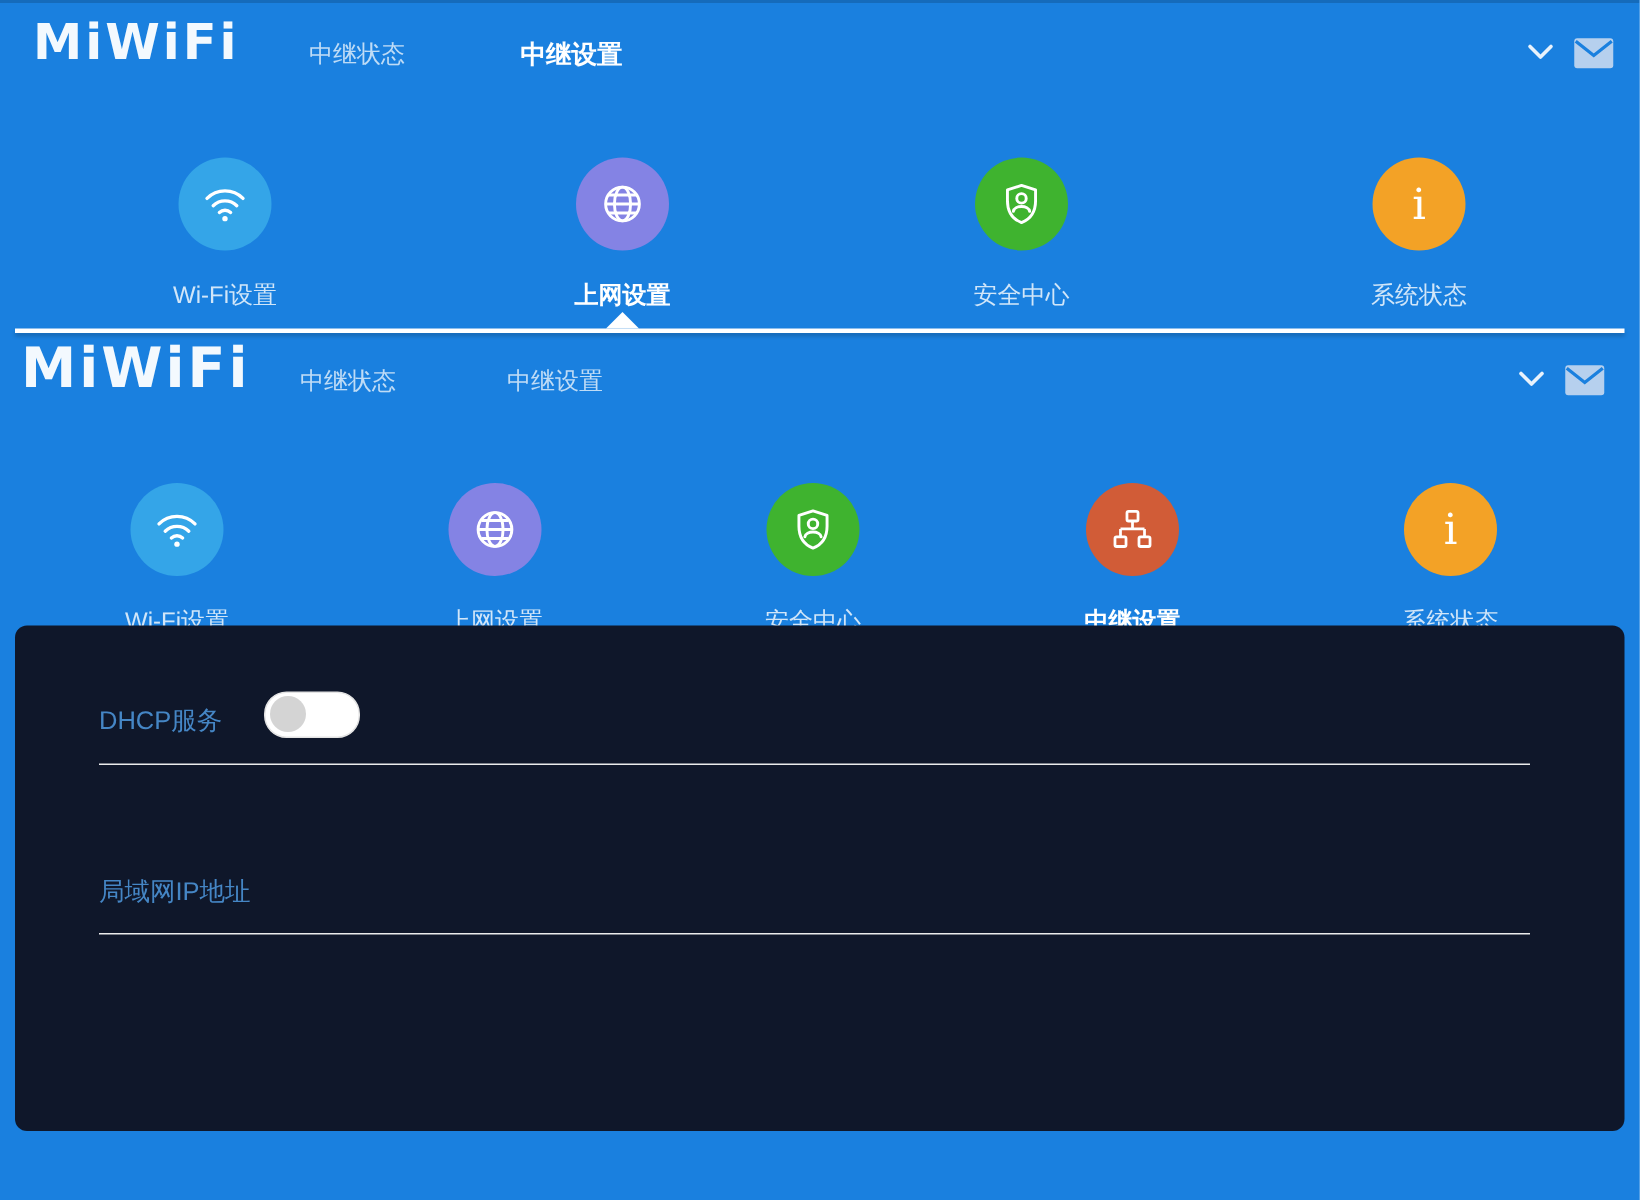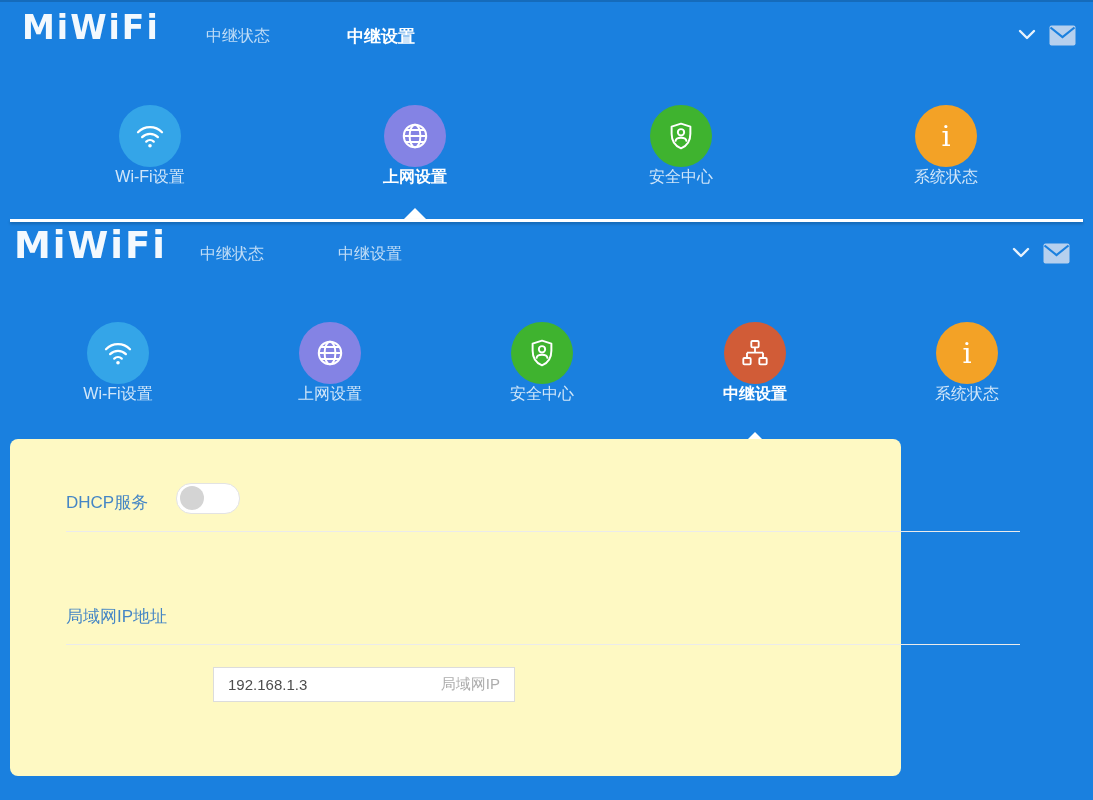--- a/index.html
+++ b/index.html
@@ -31,43 +31,43 @@
   }
   .nav-tab.active{color:#ffffff;font-weight:bold;font-size:17px;}
   .hdr-icon{position:absolute;cursor:pointer;}
   
   .icon-item{position:absolute;width:160px;text-align:center;cursor:pointer;}
   .icon-circle{
     width:62px;height:62px;border-radius:50%;
     margin:0 auto;display:flex;align-items:center;justify-content:center;
   }
   .icon-label{
-    margin-top:0;
+    margin-top:20px;
     color:rgba(255,255,255,0.8);
     font-size:16px;
   }
   .icon-item.active .icon-label{color:#ffffff;font-weight:bold;}
   
   .panel-edge{
     position:absolute;left:10px;top:219px;width:1073px;height:3px;
     background:#ffffff;
     box-shadow:0 2px 3px rgba(0,0,0,0.22);
   }
   .notch{
     position:absolute;width:0;height:0;
     border-left:11px solid transparent;
     border-right:11px solid transparent;
     border-bottom:11px solid #ffffff;
   }
   .notch.n1{left:404px;top:208px;}
   .notch.n2{left:744px;top:432px;}
   
   .panel{
-    position:absolute;left:10px;top:439px;width:891px;height:337px;
-    background:#fef9c3;border-radius:8px;
+    position:absolute;left:10px;top:417px;width:1073px;height:337px;
+    background:#0f172a;border-radius:8px;
   }
   .field-label{
     position:absolute;left:56px;
     color:#4586c5;font-size:17px;
   }
   .divider{position:absolute;left:56px;width:954px;height:1px;background:#ebebeb;}
   
   .toggle{
     position:absolute;left:166px;top:44px;
     width:62px;height:29px;border-radius:15px;
@@ -238,18 +238,14 @@
   <div class="panel">
     <div class="field-label" style="top:52px;">DHCP服务</div>
     <div class="toggle">
       <div class="toggle-knob"></div>
     </div>
     <div class="divider" style="top:92px;"></div>
 
     <div class="field-label" style="top:166px;">局域网IP地址</div>
     <div class="divider" style="top:205px;"></div>
 
-    <div class="input-wrap">
-      <input type="text" value="192.168.1.3" style="">
-      <div class="input-hint">局域网IP</div>
-    </div>
   </div>
 </div>
 
 </body></html>

